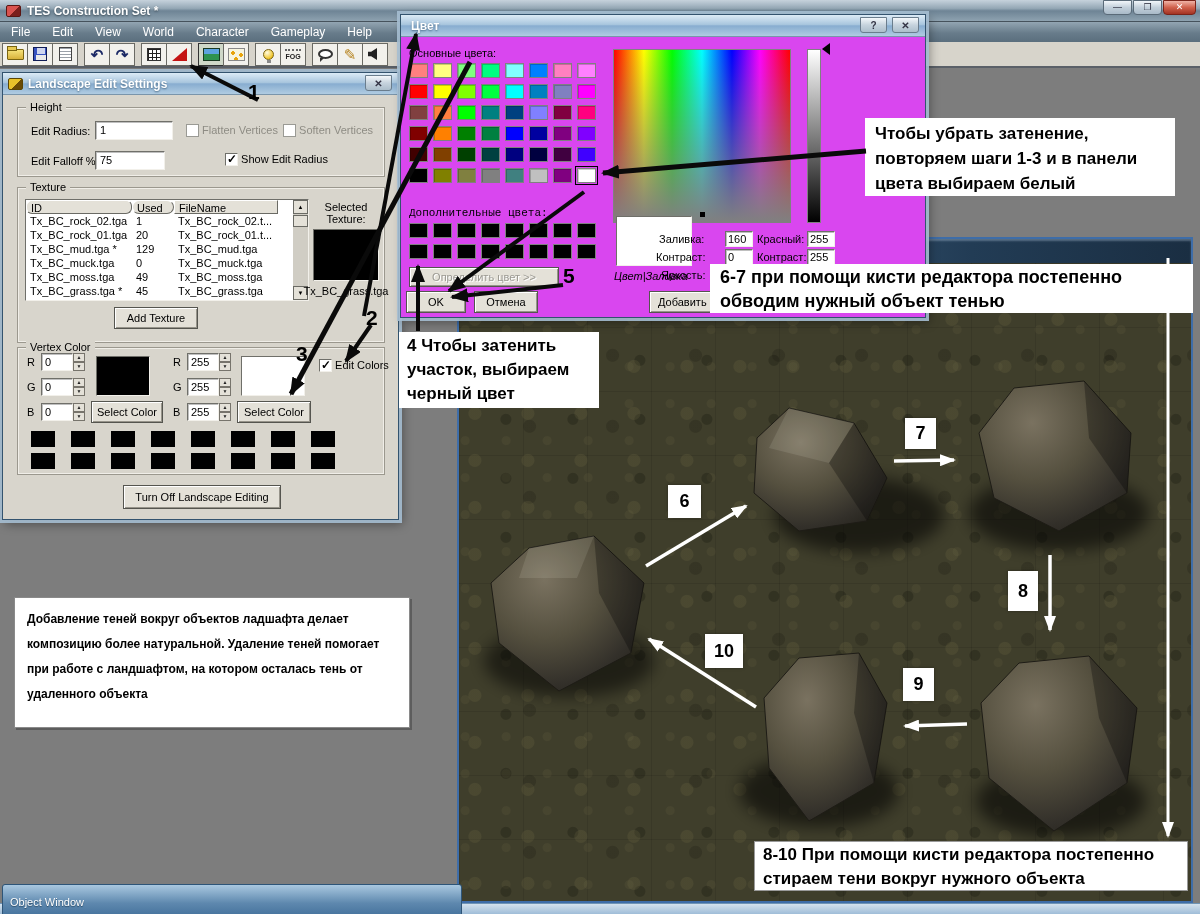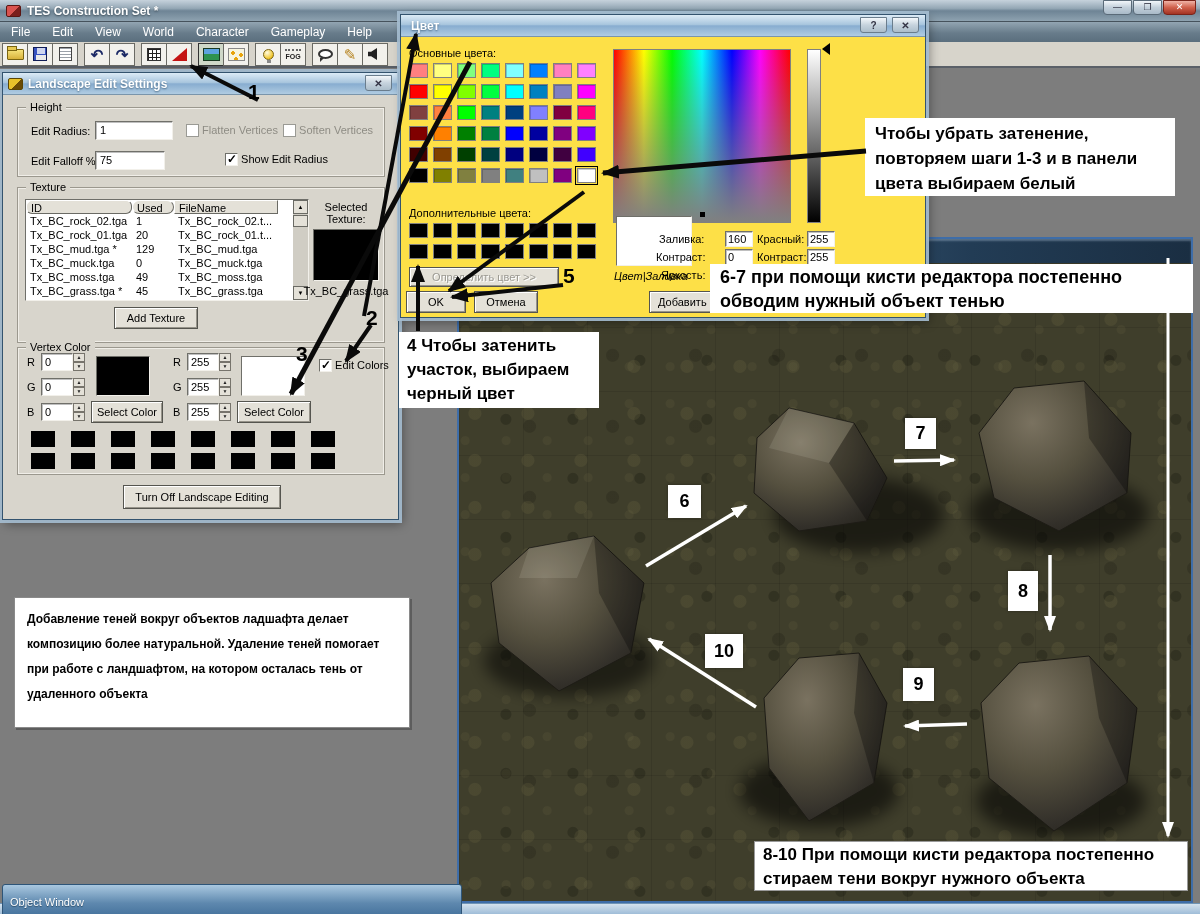--- a/index.html
+++ b/index.html
@@ -414,21 +414,21 @@
         <span class="sw" style="background: rgb(0, 0, 0);"></span>
         <span class="sw" style="background: rgb(0, 0, 0);"></span>
         <span class="sw" style="background: rgb(0, 0, 0);"></span>
         <span class="sw" style="background: rgb(0, 0, 0);"></span>
         <span class="sw" style="background: rgb(0, 0, 0);"></span>
       </div>
 
     <div class="abs btn3d" style="left:120px;top:412px;width:158px;height:24px;">Turn Off Landscape Editing</div>
   </div>
 
-  <div class="dlg" style="left:400px;top:14px;width:526px;height:304px;background:#fde047;z-index:6;">
+  <div class="dlg" style="left:400px;top:14px;width:526px;height:304px;background:#d946ef;z-index:6;">
     <div class="dlg-title">
       <span class="t">Цвет</span>
       <span class="dbtn" style="right:38px;">?</span>
       <span class="dbtn" style="right:6px;">✕</span>
     </div>
     <span class="abs" style="left:8px;top:32px;">Основные цвета:</span>
     <div class="cgrid" id="basicgrid" style="left:8px;top:48px;">
         <span class="sw" style="background: rgb(255, 128, 128);"></span>
         <span class="sw" style="background: rgb(255, 255, 128);"></span>
         <span class="sw" style="background: rgb(128, 255, 128);"></span>
@@ -471,21 +471,21 @@
         <span class="sw" style="background: rgb(64, 0, 255);"></span>
         <span class="sw" style="background: rgb(0, 0, 0);"></span>
         <span class="sw" style="background: rgb(128, 128, 0);"></span>
         <span class="sw" style="background: rgb(128, 128, 64);"></span>
         <span class="sw" style="background: rgb(128, 128, 128);"></span>
         <span class="sw" style="background: rgb(64, 128, 128);"></span>
         <span class="sw" style="background: rgb(192, 192, 192);"></span>
         <span class="sw" style="background: rgb(128, 0, 128);"></span>
         <span class="sw sel" style="background: rgb(255, 255, 255);"></span>
       </div>
-    <span class="abs" style="left:8px;top:192px;">Дополнительные цвета:</span>
+    <span class="abs" style="left:8px;top:192px;font-family:Liberation Mono, monospace;">Дополнительные цвета:</span>
     <div class="cgrid" id="addgrid" style="left:8px;top:208px;">
         <span class="sw" style="background: rgb(0, 0, 0);"></span>
         <span class="sw" style="background: rgb(0, 0, 0);"></span>
         <span class="sw" style="background: rgb(0, 0, 0);"></span>
         <span class="sw" style="background: rgb(0, 0, 0);"></span>
         <span class="sw" style="background: rgb(0, 0, 0);"></span>
         <span class="sw" style="background: rgb(0, 0, 0);"></span>
         <span class="sw" style="background: rgb(0, 0, 0);"></span>
         <span class="sw" style="background: rgb(0, 0, 0);"></span>
         <span class="sw" style="background: rgb(0, 0, 0);"></span>

